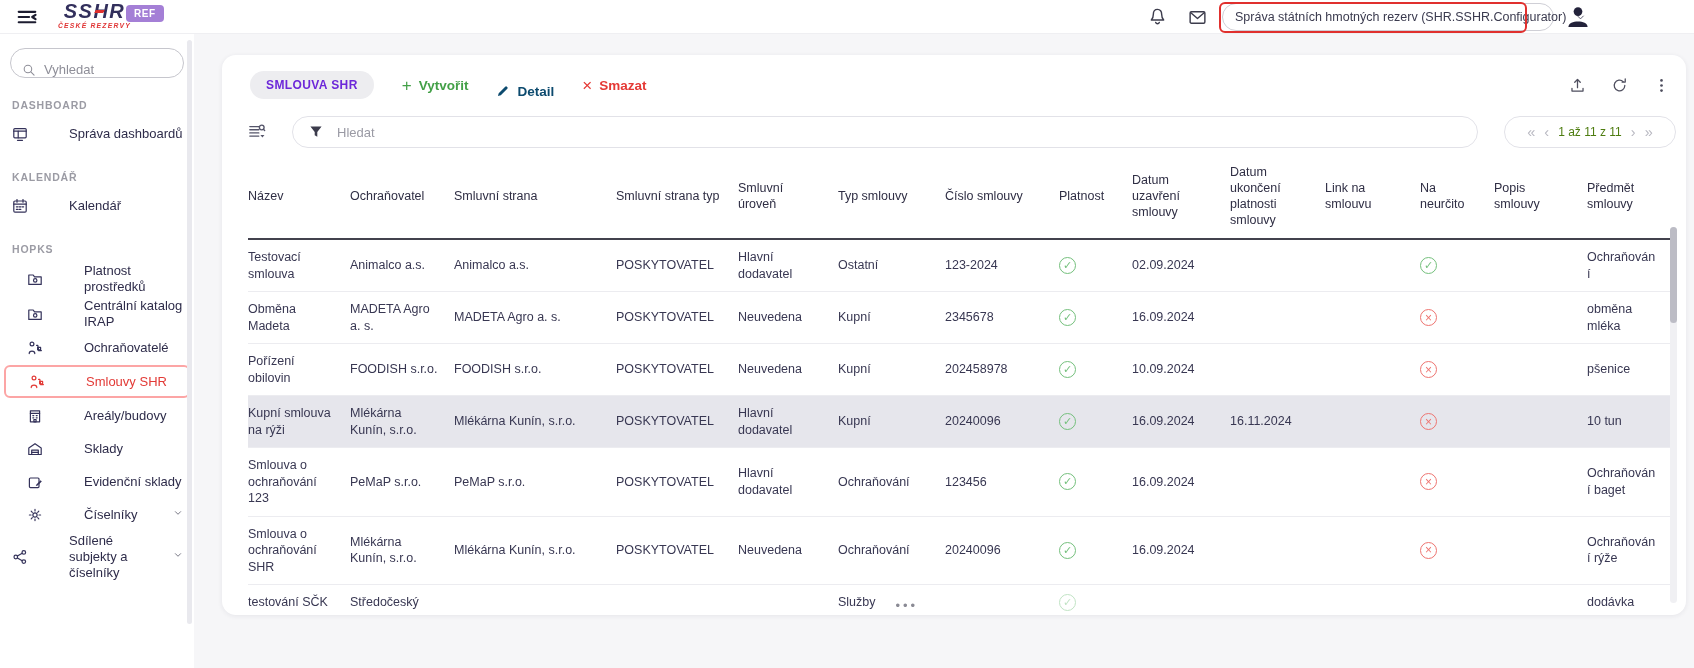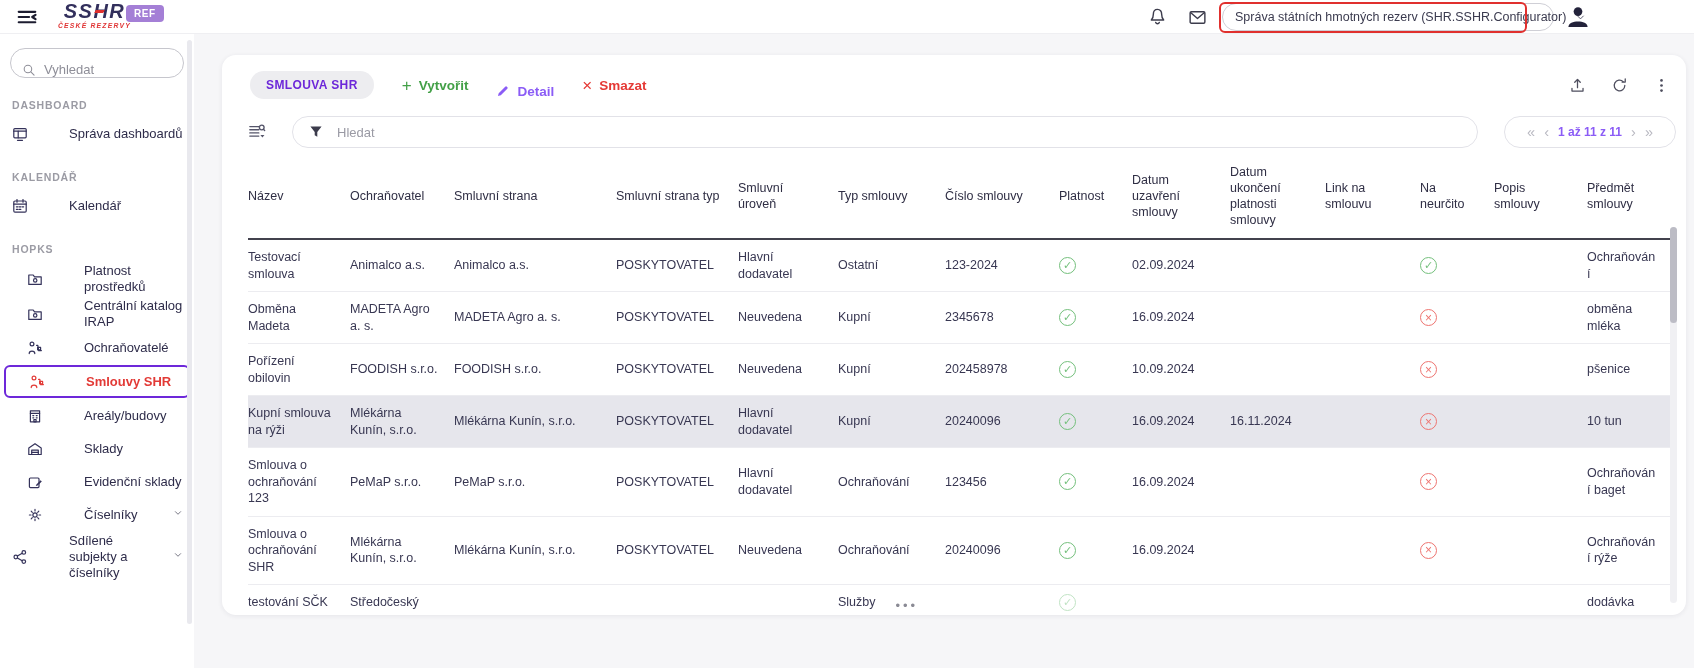--- a/index.html
+++ b/index.html
@@ -46,53 +46,53 @@
   .side-group-label{margin:21px 0 6px 12px;font-size:10.5px;letter-spacing:.8px;color:#9b9ba4;font-weight:600;}
   .side-item{display:flex;align-items:center;gap:9px;min-height:33px;padding:2px 10px 2px 12px;
     font-size:13px;color:#2e2c4a;cursor:pointer;position:relative;}
   .side-item .icon{color:#34325a;}
   .side-item.indent{padding-left:27px;}
   .side-item .side-lbl{line-height:1.2;margin-left:32px;}
   .side-chev{margin-left:auto;color:#6a6a78;}
   .side-chev svg{width:12px;height:12px;}
   .side-item.parent-active{background:#fdecec;color:#e23a36;}
   .side-item.parent-active .icon,.side-item.parent-active .side-chev{color:#e23a36;}
-  .side-item.selected{border:2px solid #6d28d9;border-radius:6px;margin:1px 4px;
-    padding-left:23px;color:#e23a36;font-weight:700;}
+  .side-item.selected{border:2px solid #fca5a5;border-radius:6px;margin:1px 4px;
+    padding-left:23px;color:#e23a36;font-weight:400;}
   .side-item.selected .icon{color:#e23a36;}
 
   
   .main{position:absolute;left:194px;top:34px;right:0;bottom:0;background:#f6f6f8;}
   .card{position:absolute;left:28px;top:21px;width:1464px;height:560px;background:#fff;
     border-radius:14px;box-shadow:0 1px 5px rgba(40,40,70,.08);overflow:hidden;}
   .toolbar{display:flex;align-items:center;height:36px;margin:12px 16px 0 28px;gap:28px;}
   .entity-pill{background:#ededf0;border-radius:15px;padding:7px 16px;font-size:12px;
     font-weight:600;color:#6d28d9;letter-spacing:.4px;}
   .tb-btn{display:flex;align-items:center;gap:7px;font-size:13.5px;font-weight:700;
     background:none;border:none;cursor:pointer;font-family:inherit;padding:0;}
   .tb-btn .glyph{font-size:17px;font-weight:500;line-height:1;}
   .tb-btn.green{color:#43a047;}
-  .tb-btn.blue{color:#8b5cf6;margin-top:12px;}
+  .tb-btn.blue{color:#0c4a6e;margin-top:12px;}
   .tb-btn.blue svg{width:14px;height:14px;}
   .tb-btn.red{color:#e53935;}
   .tb-icons{margin-left:auto;display:flex;gap:25px;align-items:center;color:#4e4e5e;}
   .tb-icons .icon{cursor:pointer;}
   .tb-icons svg{width:17px;height:17px;}
 
   .filterbar{display:flex;align-items:center;margin:13px 10px 0 26px;gap:26px;}
   .chooser{color:#55556a;cursor:pointer;}
   .chooser svg{width:18px;height:18px;}
   .searchbox{flex:1;height:32px;border:1px solid #e2e2e8;border-radius:16px;display:flex;
     align-items:center;gap:13px;padding:0 15px;color:#9a9aa4;cursor:text;background:#fff;}
   .searchbox .icon{color:#3c3c4c;}
   .searchbox .ph{font-size:13px;}
   .pagination{width:172px;height:32px;border:1px solid #e2e2e8;border-radius:16px;display:flex;
     align-items:center;justify-content:center;gap:9px;flex:none;}
   .pg-nav{color:#b8b8c1;font-size:14.5px;cursor:pointer;line-height:1;}
-  .pg-text{font-size:12px;font-weight:700;color:#8b5cf6;white-space:nowrap;}
+  .pg-text{font-size:12px;font-weight:400;color:#4d7c0f;white-space:nowrap;}
 
   .tablewrap{margin:8px 12px 0 26px;}
   .thead,.trow{display:grid;
     grid-template-columns:102px 104px 162px 122px 100px 107px 114px 73px 98px 95px 95px 74px 93px 85px;}
   .thead{border-bottom:2px solid #43424e;padding:8px 0 10px;min-height:58px;align-items:center;}
   .hcell{font-size:12.5px;font-weight:500;color:#2f2e44;line-height:1.28;padding-right:14px;cursor:pointer;}
   .trow{border-bottom:1px solid #ececf0;align-items:center;padding:9px 0;cursor:pointer;}
   .trow.selected{background:#e6e6ec;}
   .tcell{font-size:12.5px;color:#383752;line-height:1.32;padding-right:14px;overflow-wrap:break-word;}
   .st{display:inline-flex;width:17px;height:17px;border-radius:50%;align-items:center;

